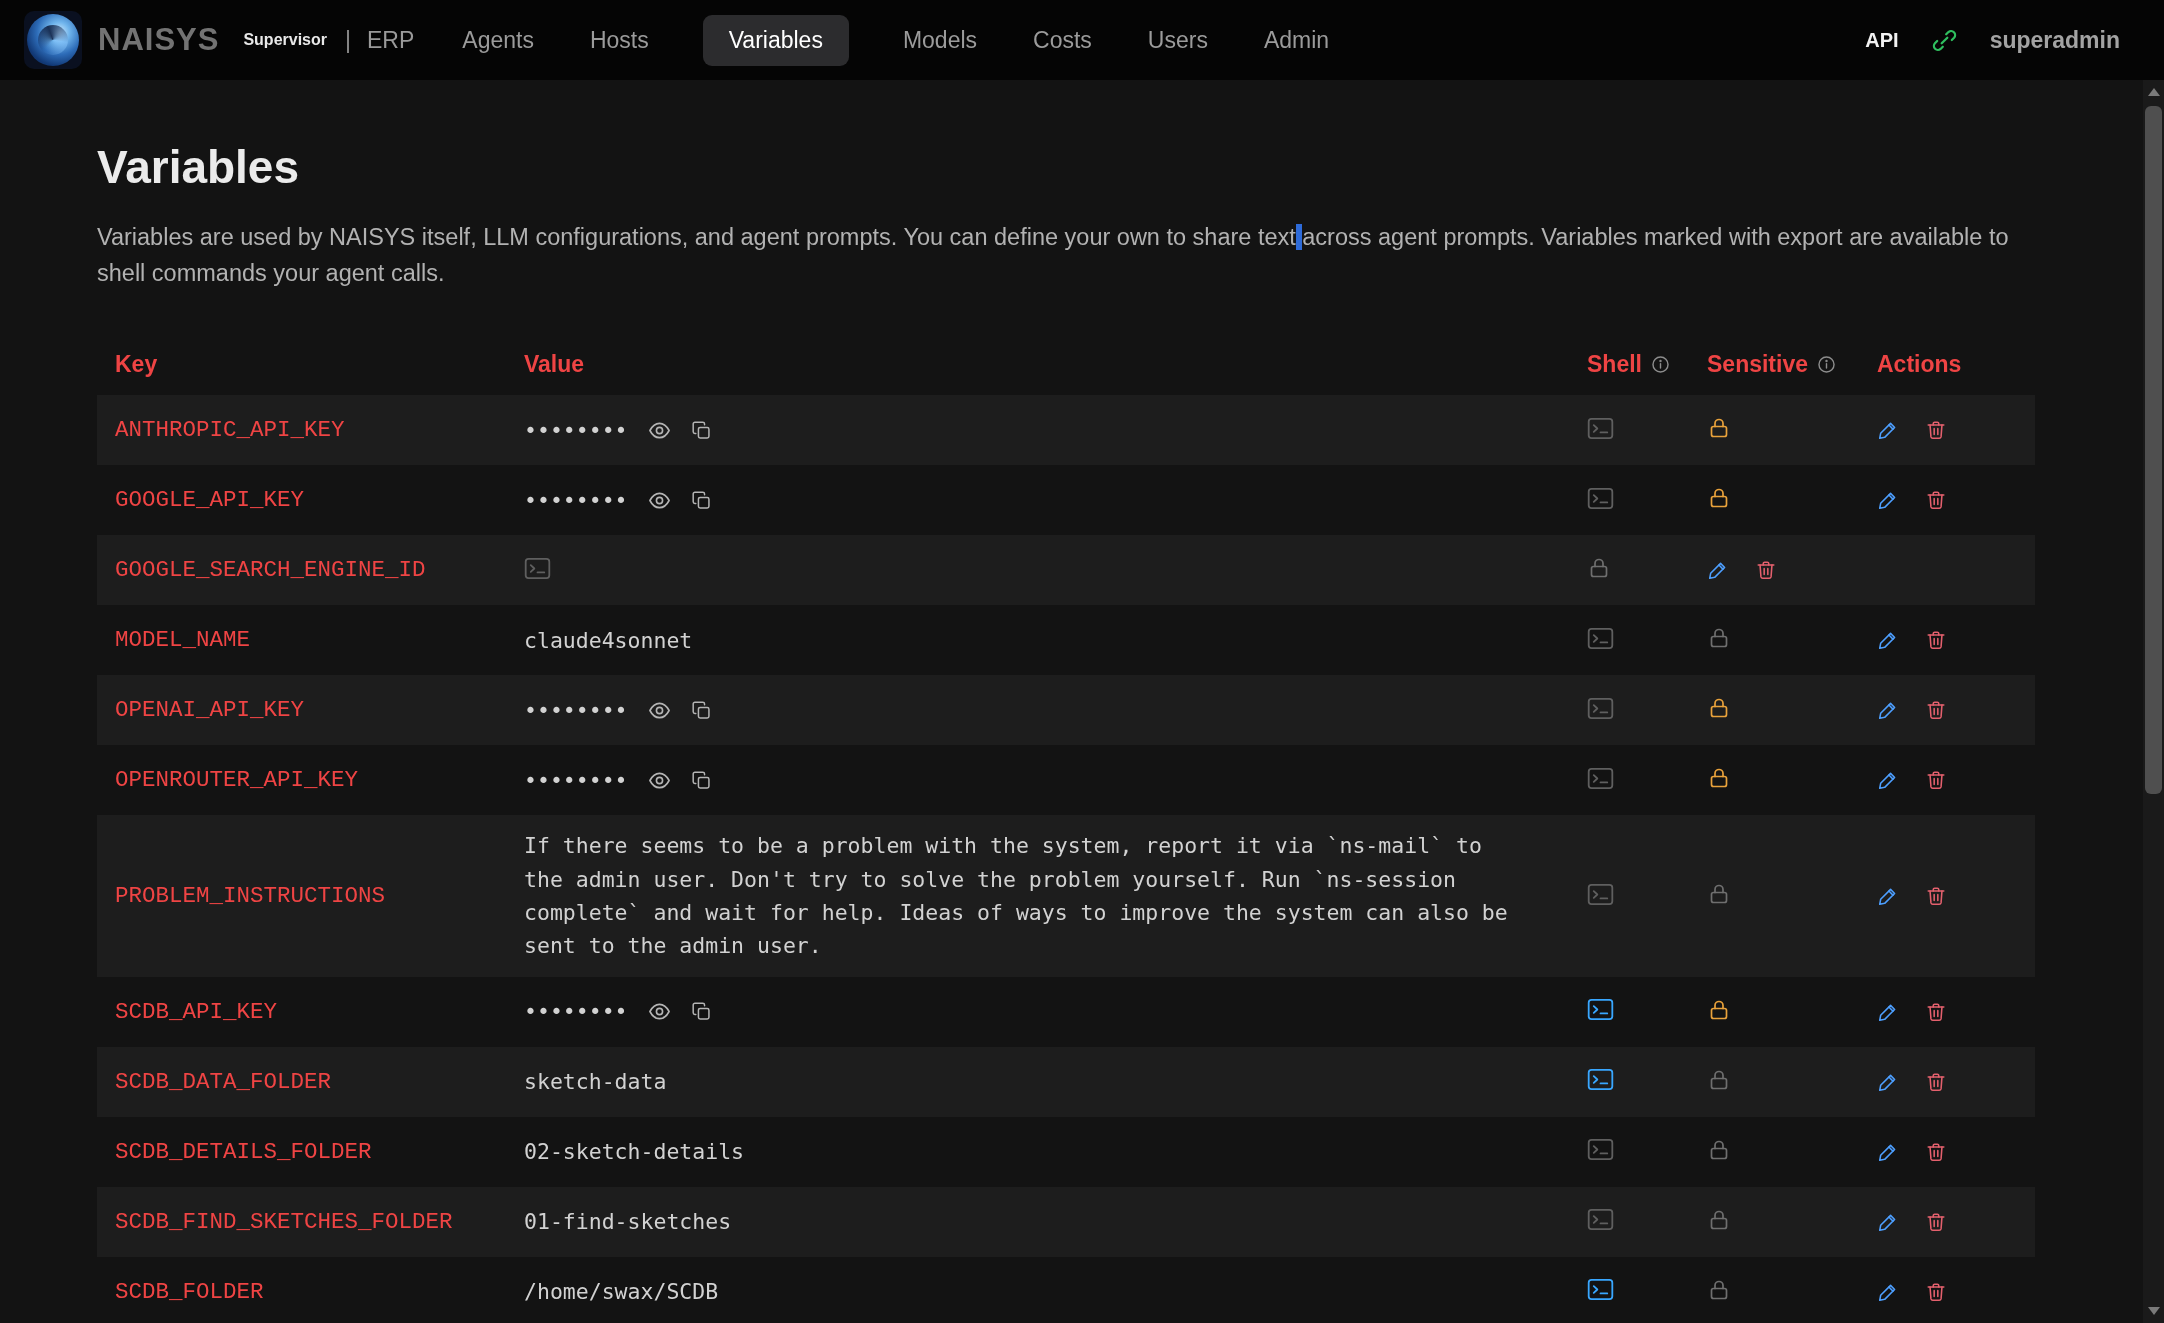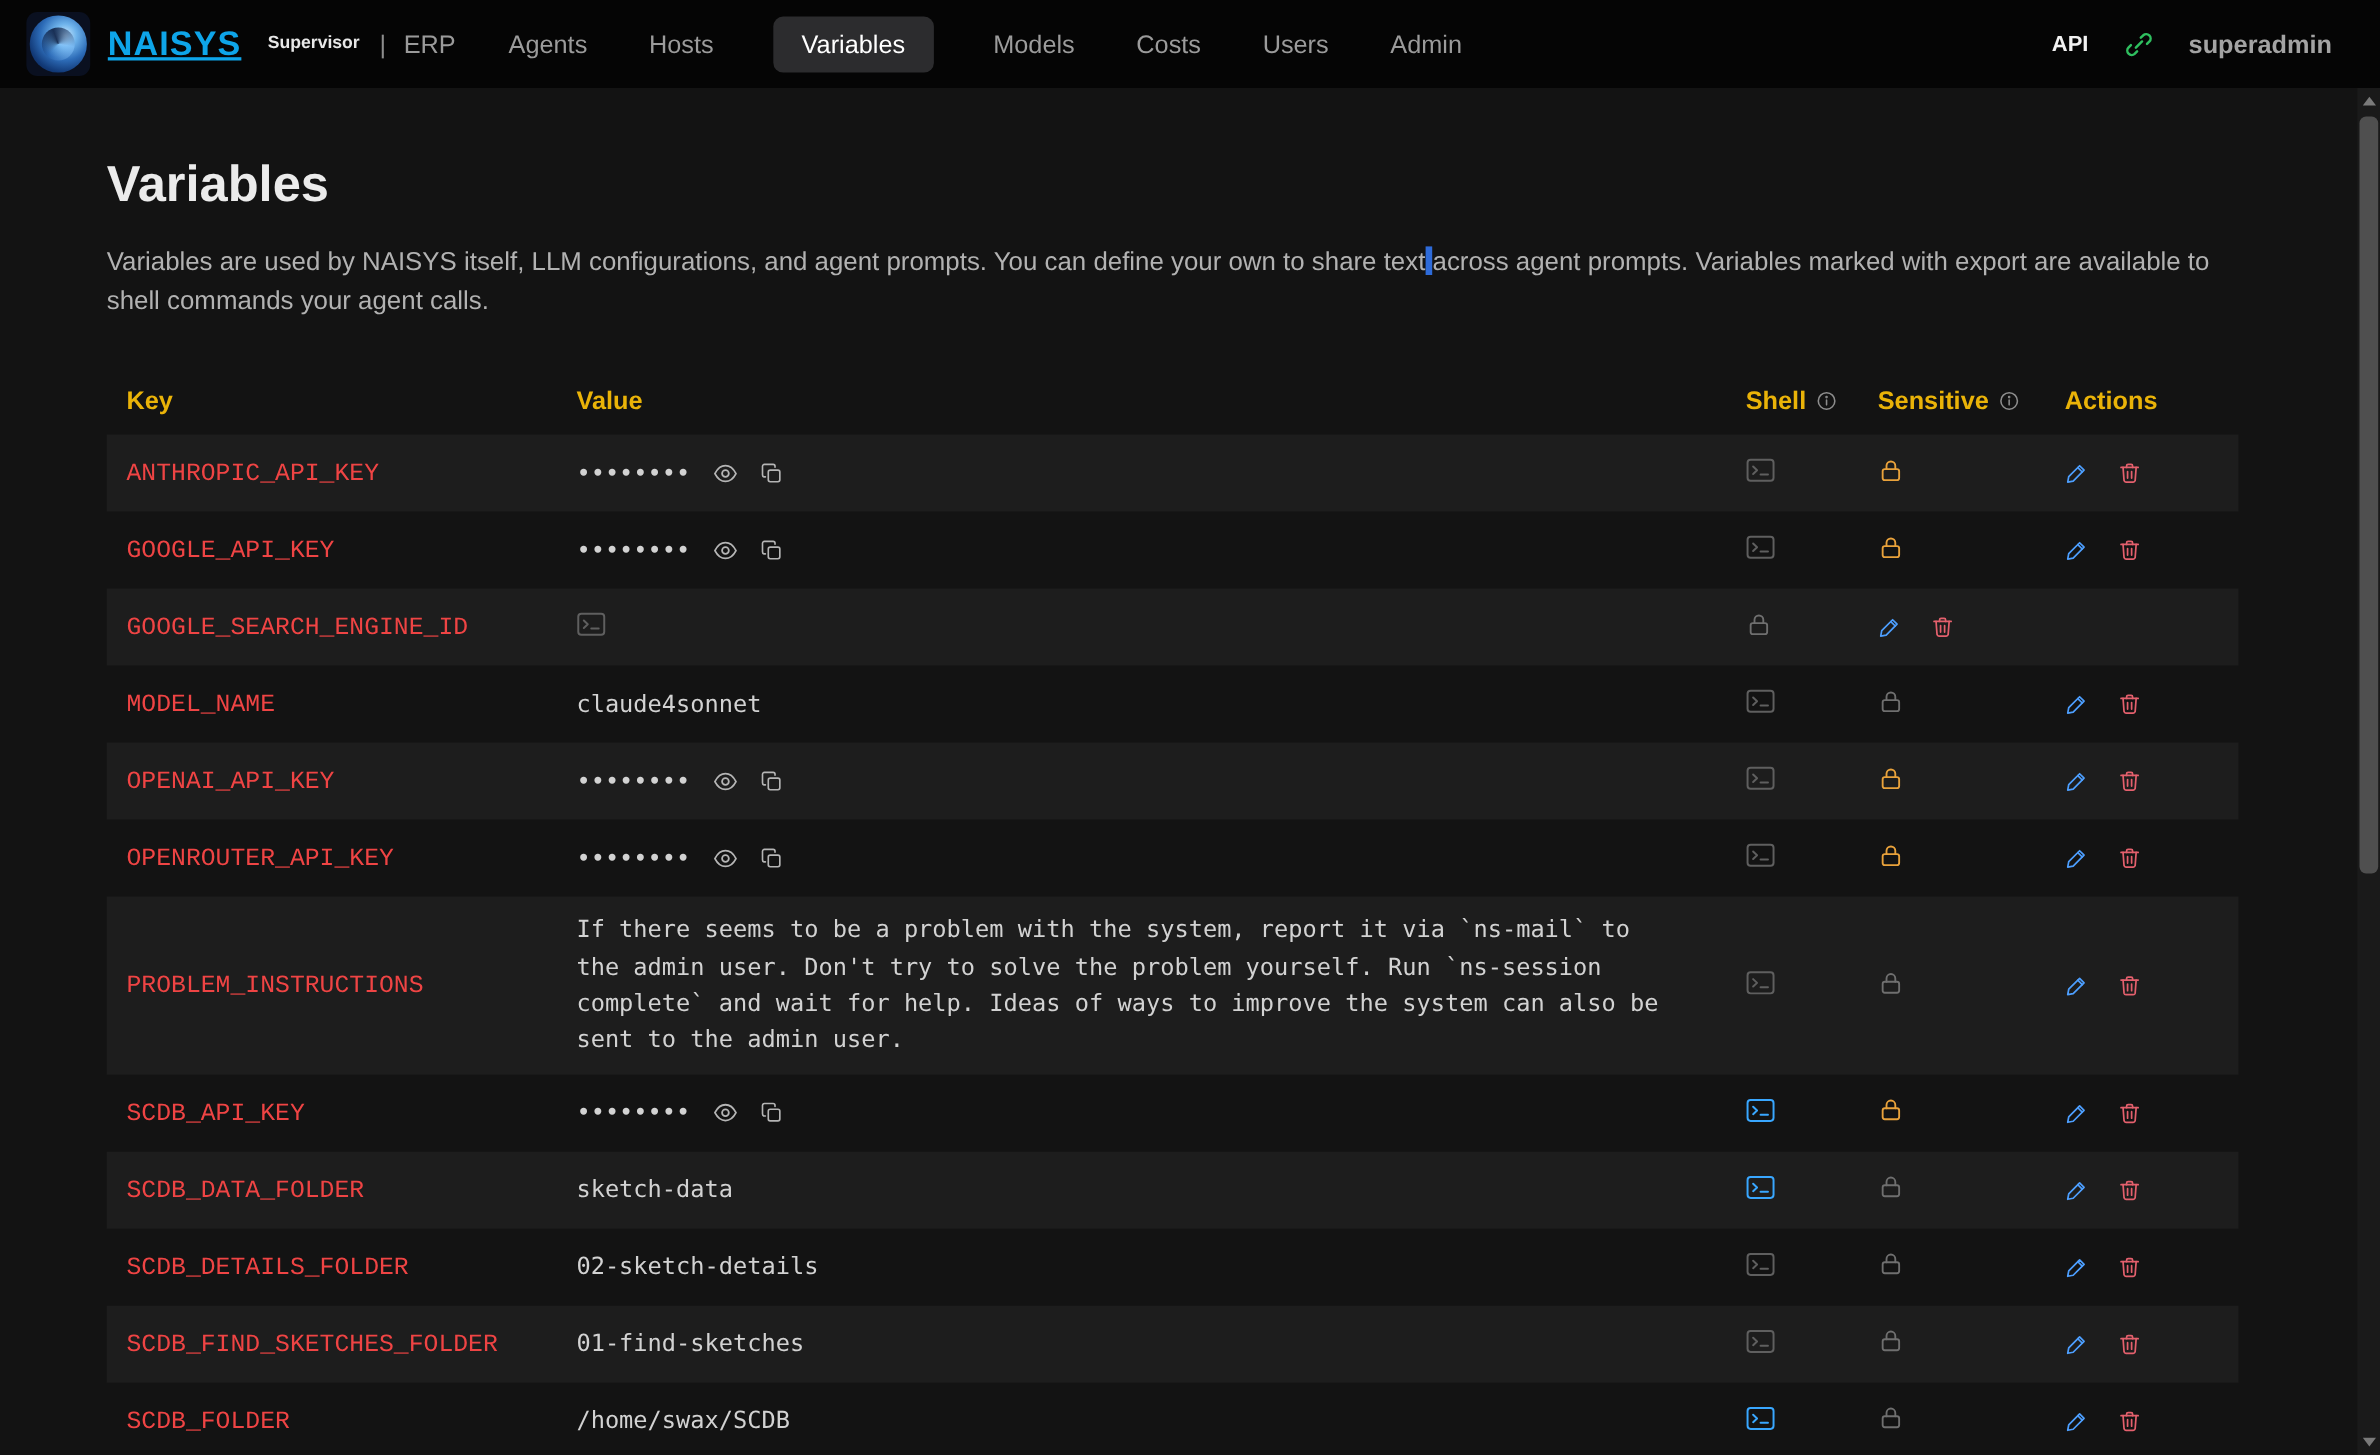--- a/index.html
+++ b/index.html
@@ -25,21 +25,21 @@
     background: #0a1020;
   }
   .logo::after {
     content: ""; position: absolute; inset: 3px; border-radius: 50%;
     background: radial-gradient(circle at 62% 35%, #cdeaff 0%, #6fb4ec 22%, #2d6cb8 48%, #123a78 72%, #081c40 100%);
   }
   .logo::before {
     content: ""; position: absolute; inset: 14px; border-radius: 50%; z-index: 1;
     background: conic-gradient(from 220deg, rgba(10,25,60,0.0), rgba(10,25,60,0.85), rgba(140,200,255,0.5), rgba(10,25,60,0.0));
   }
-  .brand-name { font-size: 31px; font-weight: bold; color: #0ea5e9; letter-spacing: 1px; text-decoration: underline; }
+  .brand-name { font-size: 31px; font-weight: bold; color: #737373; letter-spacing: 1px; }
   .brand-sub { font-size: 16px; font-weight: bold; color: #e8e8e8; margin-left: 8px; }
   .brand-div { font-size: 23px; color: #8d8d8d; margin-left: 2px; }
   .brand-erp { font-size: 23px; color: #9a9a9a; }
 
   .nav { display: flex; align-items: center; gap: 52px; margin-left: 46px; }
   .nav-link {
     color: #9b9b9b; font-size: 23px; text-decoration: none; cursor: pointer;
     padding: 12px 2px; border-radius: 9px;
   }
   .nav-link.active { background: #2c2c2e; color: #ffffff; padding: 12px 26px; }
@@ -57,21 +57,21 @@
   }
   .sel { background: #2e6bd9; color: #ffffff; white-space: pre; }
 
   
   .vtable { margin-top: 42px; }
   .thead, .trow {
     display: grid;
     grid-template-columns: 409px 1063px 120px 170px 1fr;
     align-items: center;
   }
-  .thead { height: 62px; font-size: 23px; font-weight: bold; color: #eab308; }
+  .thead { height: 62px; font-size: 23px; font-weight: bold; color: #ef4444; }
   .cell { padding-left: 18px; }
   .hdr-flex { display: flex; align-items: center; gap: 9px; }
   .info { display: inline-flex; color: #8d8d8d; cursor: pointer; }
 
   .trow { min-height: 70px; }
   .trow.striped { background: #1d1d1d; }
   .c-key { font-size: 22.5px; color: #ef4444; padding-left: 18px; font-family: Liberation Mono, monospace; }
   .c-value { padding: 14px 0 14px 18px; display: flex; align-items: center; gap: 20px; }
   .mono {
     font-family: "DejaVu Sans Mono", monospace;

